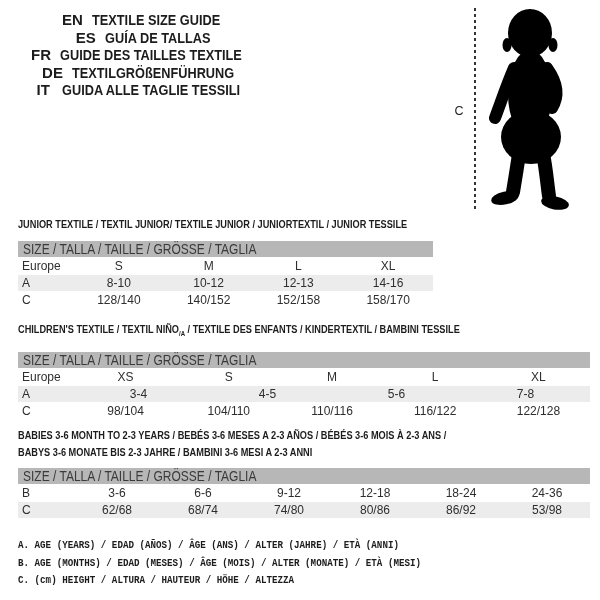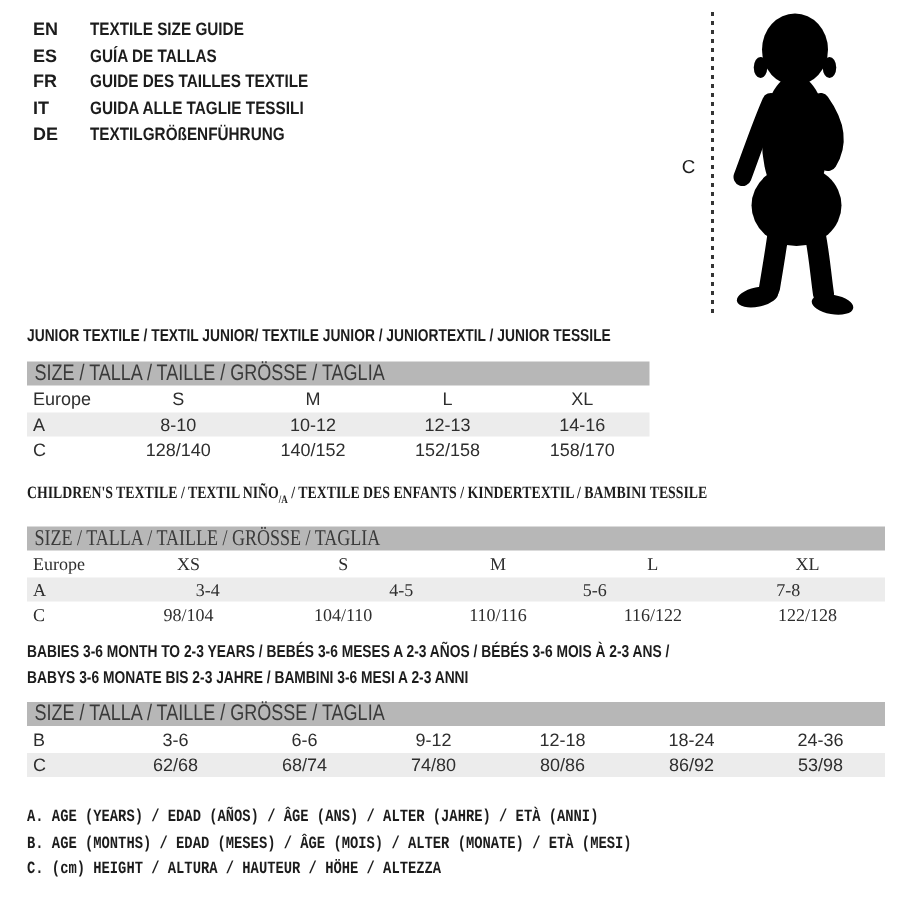--- a/index.html
+++ b/index.html
@@ -9,35 +9,35 @@
     --tbltext:#2e2e2e;
   }
   html,body{margin:0;padding:0;}
   body{
     width:600px;height:600px;position:relative;background:#ffffff;
     font-family:"Liberation Sans", sans-serif;overflow:hidden;
     -webkit-font-smoothing:antialiased;
   }
   
   .langs{position:absolute;left:22px;top:11px;}
-  .lang-row{height:17.5px;line-height:17.5px;font-weight:bold;font-size:12px;color:var(--ink);white-space:nowrap;}
+  .lang-row{height:17.5px;line-height:17.5px;font-weight:bold;font-size:15px;color:var(--ink);white-space:nowrap;text-align:center;}
   .lang-code{display:inline-block;width:38px;}
   .lang-label{display:inline-block;transform:scaleX(0.85);transform-origin:0 50%;}
 
   
   .measure-line{position:absolute;left:474px;top:8px;width:2px;height:202px;
     background:repeating-linear-gradient(to bottom,#343434 0 3px,transparent 3px 6px);}
   .measure-label{position:absolute;left:451px;top:104px;width:16px;text-align:center;
     font-size:12.5px;color:#1d1d1d;}
   .toddler{position:absolute;left:483px;top:6px;width:92px;height:204px;}
 
   
   .tbl{position:absolute;left:18px;}
   .tbl0{top:216px;width:415px;}
-  .tbl1{top:321px;width:572px;font-family:Liberation Serif, serif;}
+  .tbl1{top:321px;width:572px;}
   .tbl2{top:427px;width:572px;}
   .tbl-title{font-weight:bold;font-size:11.5px;line-height:17px;color:var(--ink);
     transform:scaleX(0.8);transform-origin:0 0;}
   .title-line{white-space:nowrap;}
   .tbl-title sub{font-size:7.5px;}
   .band{height:16px;line-height:16px;background:var(--band);padding-left:5px;
     font-size:15px;color:#3a3a3a;white-space:nowrap;}
   .tbl0 .band{margin-top:8px;}
   .tbl1 .band{margin-top:10px;}
   .tbl2 .band{margin-top:7px;}
@@ -53,22 +53,22 @@
   .note-line{height:17.5px;line-height:17.5px;font-weight:bold;font-size:11.5px;
     color:var(--ink);white-space:nowrap;transform:scaleX(0.8);transform-origin:0 50%;}
 </style>
 </head>
 <body>
 
 <div class="langs" id="langs">
     <div class="lang-row"><span class="lang-code">EN</span><span class="lang-label">TEXTILE SIZE GUIDE</span></div>
     <div class="lang-row"><span class="lang-code">ES</span><span class="lang-label">GUÍA DE TALLAS</span></div>
     <div class="lang-row"><span class="lang-code">FR</span><span class="lang-label">GUIDE DES TAILLES TEXTILE</span></div>
+    <div class="lang-row"><span class="lang-code">DE</span><span class="lang-label">TEXTILGRÖßENFÜHRUNG</span></div>
     <div class="lang-row"><span class="lang-code">IT</span><span class="lang-label">GUIDA ALLE TAGLIE TESSILI</span></div>
-    <div class="lang-row"><span class="lang-code">DE</span><span class="lang-label">TEXTILGRÖßENFÜHRUNG</span></div>
   </div>
 
 <div class="measure-line"></div>
 <div class="measure-label">C</div>
 
 <svg class="toddler" viewBox="0 0 92 204" aria-hidden="true">
   <g fill="#000000">
     <ellipse cx="47" cy="27" rx="22" ry="24"></ellipse>
     <ellipse cx="24" cy="39" rx="4.5" ry="7"></ellipse>
     <ellipse cx="70" cy="39" rx="4.5" ry="7"></ellipse>

